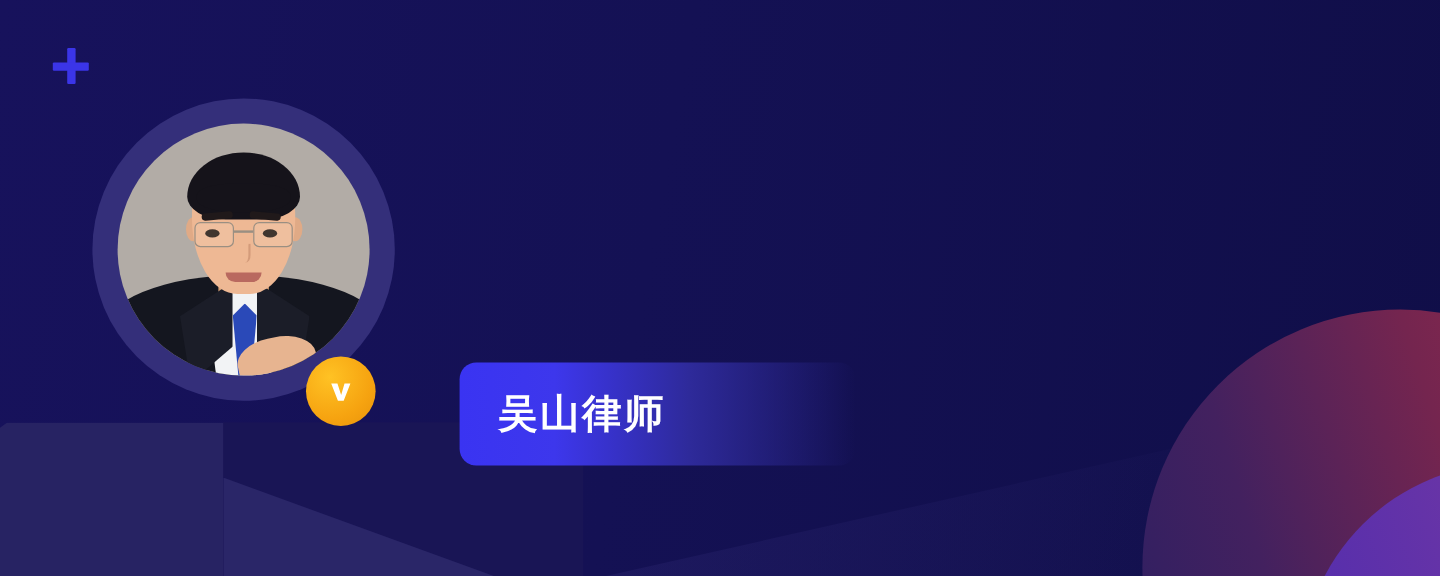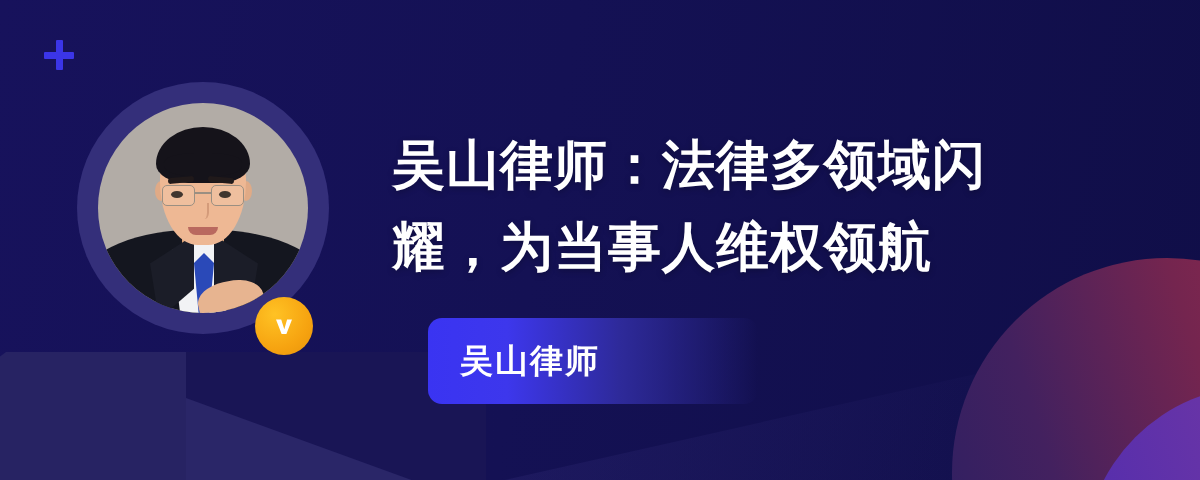--- a/index.html
+++ b/index.html
@@ -252,25 +252,25 @@
     font-size:53px;
     line-height:82px;
     font-weight:bold;
     letter-spacing:1px;
     white-space:pre-line;
     text-shadow:0 2px 6px rgba(0,0,0,.25);
   }
 
   .name-chip{
     position:absolute;
-    left:383px; top:318px;
+    left:383px; top:302px;
     width:330px; height:86px;
     border-radius:14px;
     background:linear-gradient(90deg,#3a34f2 0%,#3d37ec 24%,#2e2a9a 58%,rgba(26,22,92,0) 100%);
-    display:flex; align-items:center;margin-left:45px;
+    display:flex; align-items:center;
   }
   .name-chip .label{
     color:#ffffff;
     font-size:33px;
     font-weight:bold;
     letter-spacing:2px;
     margin-left:32px;
   }
 </style>
 </head>
@@ -316,22 +316,18 @@
       <div class="ph-mouth"></div>
     </div>
   </div>
 
   <div class="badge">
     <svg width="30" height="30" viewBox="0 0 30 30" aria-hidden="true">
       <path d="M7 8.5 L12.2 8.5 L15.3 18.2 L18.1 8.5 L23 8.5 L17.4 23 L12.6 23 Z" fill="#ffffff"></path>
     </svg>
   </div>
 
-  <div class="content">
-    <div class="headline">吴山律师：法律多领域闪
-耀，为当事人维权领航</div>
-  </div>
 
   <div class="name-chip">
     <span class="label">吴山律师</span>
   </div>
 
 </div>
 
 </body></html>

